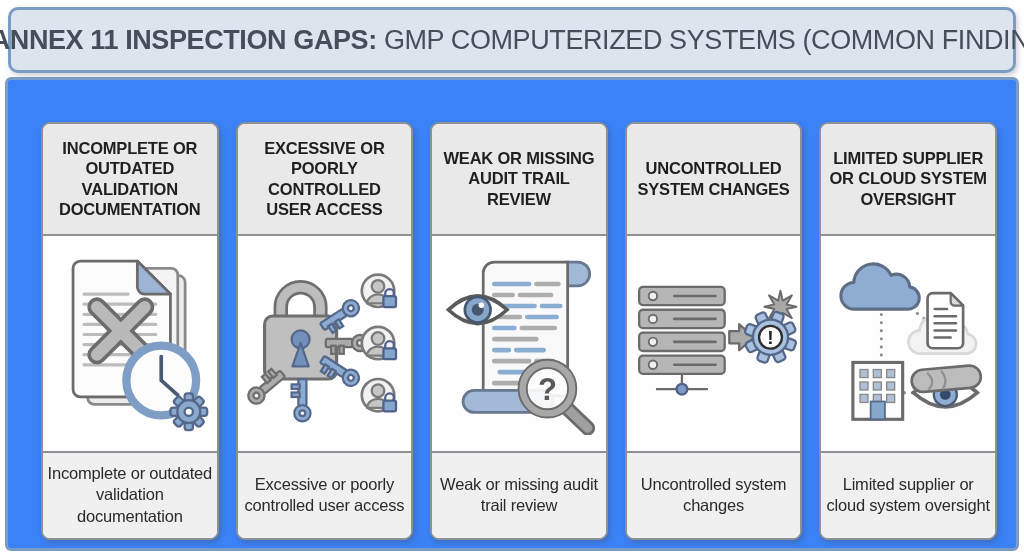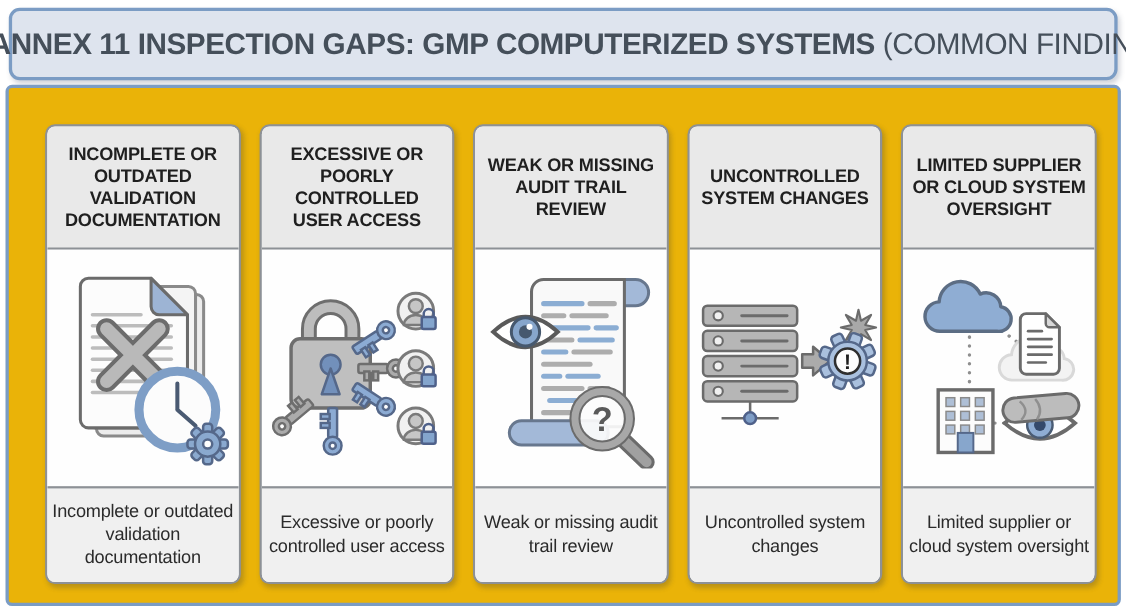--- a/index.html
+++ b/index.html
@@ -10,28 +10,28 @@
   }
   
   .title-box{
     position:absolute;left:8px;top:7px;width:1008px;height:66px;
     background:#dee4ee;border:3px solid #7b9cc4;border-radius:10px;
     box-sizing:border-box;display:flex;align-items:center;justify-content:center;
     box-shadow:2px 3px 5px rgba(70,85,110,.25);
   }
   .title-box span{white-space:pre;font-size:27px;color:#454f5a;letter-spacing:-0.4px;}
   .title-box .t-normal{font-weight:600;}
-  .title-box .t-bold{font-weight:700;}
+  .title-box .t-bold{font-weight:400;}
   .title-box .t-light{font-weight:400;}
   
   .panel{
     position:absolute;left:5px;top:77px;width:1014px;height:474px;
-    background:#eab308;border:3px solid #7b9cc4;border-radius:6px;
+    background:#3b82f6;border:3px solid #7b9cc4;border-radius:6px;
     box-sizing:border-box;
-    display:flex;gap:17px;padding:33px 19px 0 33px;
+    display:flex;gap:17px;padding:33px 19px 0 33px;align-items:center;
   }
   
   .card{
     flex:1 1 0;height:418px;
     border:2px solid #8d9196;border-radius:9px;
     box-sizing:border-box;background:#ffffff;
     display:flex;flex-direction:column;overflow:hidden;
     box-shadow:2px 3px 5px rgba(60,60,60,.28);
   }
   .card-header{

